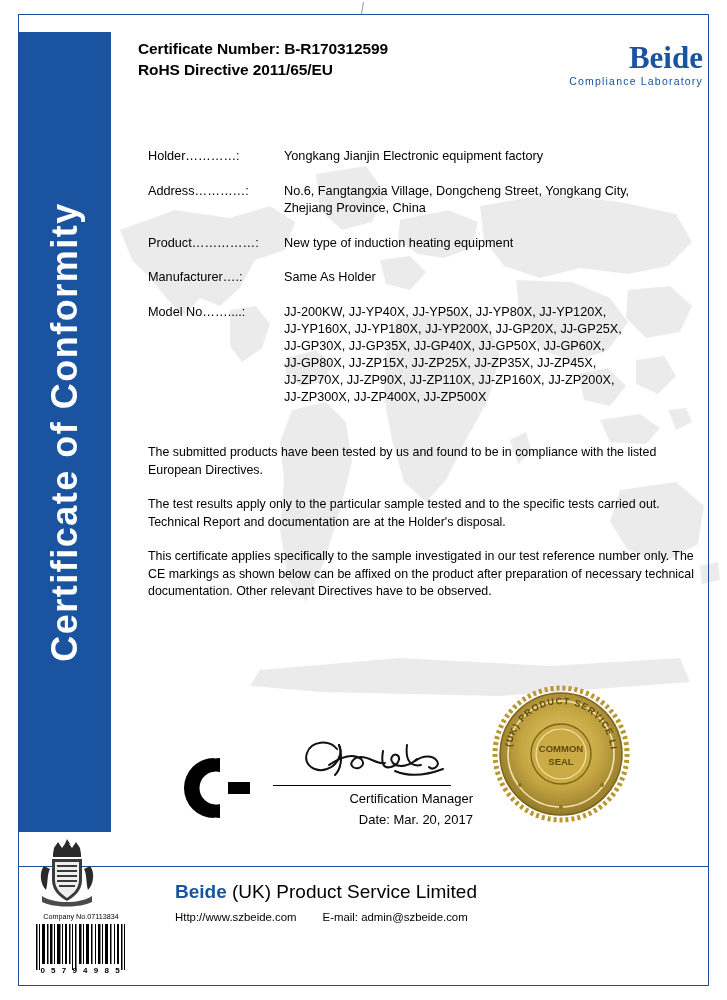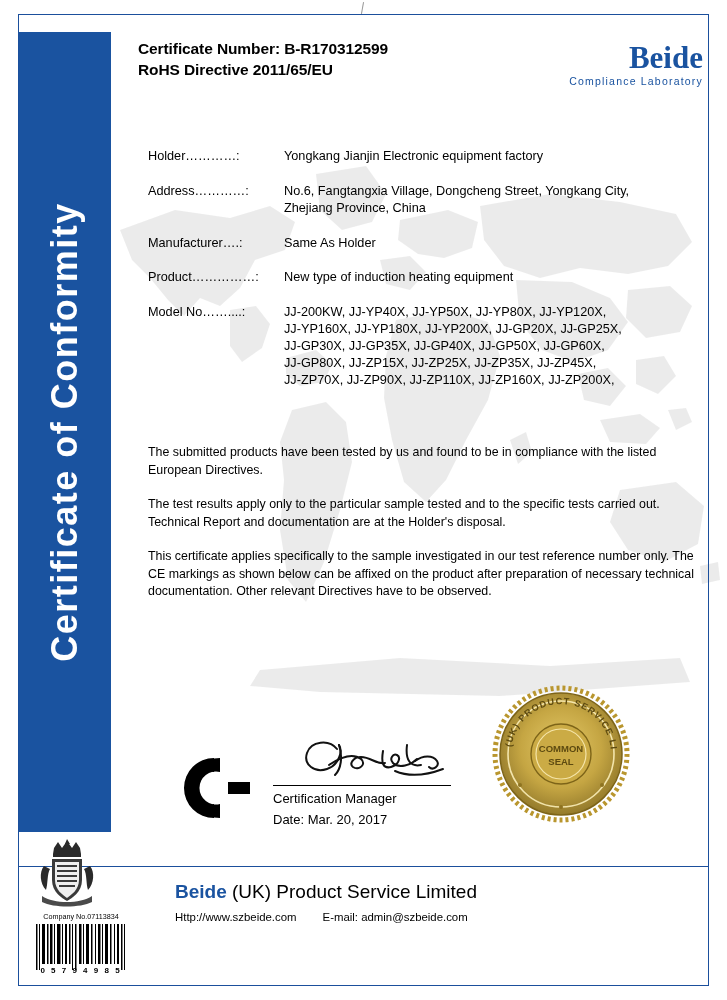--- a/index.html
+++ b/index.html
@@ -162,20 +162,21 @@
   .sig-svg { display:block; margin-left: 22px; }
   .sig-line {
     border-bottom: 1px solid #000;
     width: 178px;
     margin-top: 2px;
   }
   .sig-caption {
     font-size: 13px;
     line-height: 17px;
     margin-top: 4px;
+    text-align: right;
   }
 
   
   .seal {
     position: absolute;
     left: 492px; top: 685px;
     width: 138px; height: 138px;
     z-index: 4;
   }
 
@@ -313,41 +314,42 @@
 
   <div class="field-row">
     <div class="field-label">Address…………:</div>
     <div class="field-value">
       <div>No.6, Fangtangxia Village, Dongcheng Street, Yongkang City,</div>
       <div>Zhejiang Province, China</div>
     </div>
   </div>
 
   <div class="field-row">
+    <div class="field-label">Product……………:</div>
+    <div class="field-value">
+      <div>New type of induction heating equipment</div>
+    </div>
+  </div>
+
+  <div class="field-row">
     <div class="field-label">Manufacturer….:</div>
     <div class="field-value">
       <div>Same As Holder</div>
-    </div>
-  </div>
-
-  <div class="field-row">
-    <div class="field-label">Product……………:</div>
-    <div class="field-value">
-      <div>New type of induction heating equipment</div>
     </div>
   </div>
 
   <div class="field-row model-row">
     <div class="field-label">Model No……....:</div>
     <div class="model-lines">
       <div>JJ-200KW, JJ-YP40X, JJ-YP50X, JJ-YP80X, JJ-YP120X,</div>
       <div>JJ-YP160X, JJ-YP180X, JJ-YP200X, JJ-GP20X, JJ-GP25X,</div>
       <div class="ind">JJ-GP30X, JJ-GP35X, JJ-GP40X, JJ-GP50X, JJ-GP60X,</div>
       <div class="ind">JJ-GP80X, JJ-ZP15X, JJ-ZP25X, JJ-ZP35X, JJ-ZP45X,</div>
       <div class="ind">JJ-ZP70X, JJ-ZP90X, JJ-ZP110X, JJ-ZP160X, JJ-ZP200X,</div>
+      <div class="ind">JJ-ZP300X, JJ-ZP400X, JJ-ZP500X</div>
     </div>
   </div>
 </div>
 
 <div class="paras">
   <div class="para">The submitted products have been tested by us and found to be in compliance with the listed European Directives.</div>
   <div class="para">The test results apply only to the particular sample tested and to the specific tests carried out. Technical Report and documentation are at the Holder's disposal.</div>
   <div class="para">This certificate applies specifically to the sample investigated in our test reference number only. The CE markings as shown below can be affixed on the product after preparation of necessary technical documentation. Other relevant Directives have to be observed.</div>
 </div>
 

